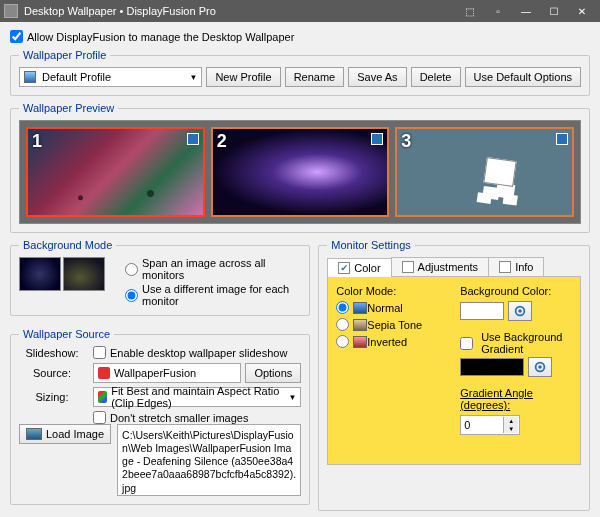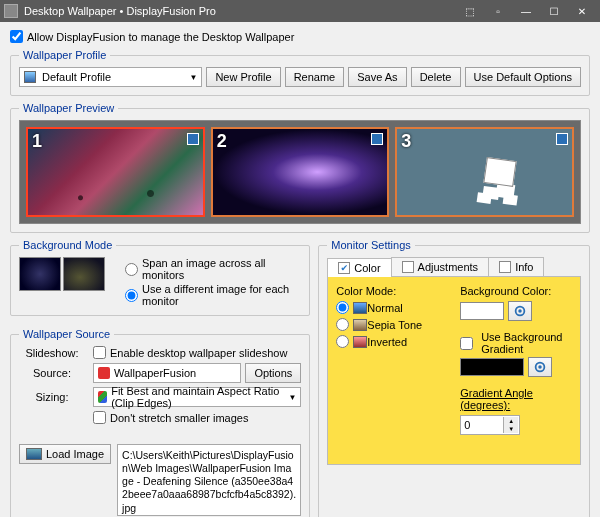--- a/index.html
+++ b/index.html
@@ -47,21 +47,21 @@
 .bgmode-opts { display: flex; flex-direction: column; gap: 2px; }
 .bgmode-opts label { display: flex; align-items: center; }
 
 .ws-grid { display: grid; grid-template-columns: 70px 1fr auto; gap: 4px 4px; align-items: center; }
 .ws-grid .lbl { text-align: center; padding-right: 4px; }
 .ws-input { display: flex; align-items: center; background: #fff; border: 1px solid #a8a8a8; height: 20px; padding: 0 4px; width: 100%; }
 .ws-input .dd-arrow { margin-left: auto; font-size: 8px; }
 .ws-badge { width: 12px; height: 12px; background: #e03030; border-radius: 2px; margin-right: 4px; display: inline-block; }
 .ws-badge.multi { background: linear-gradient(135deg, #e03030 33%, #30a030 33%, #30a030 66%, #3060e0 66%); }
 
-.loadrow { display: flex; gap: 6px; align-items: flex-start; margin-top: 20px; }
+.loadrow { display: flex; gap: 6px; align-items: flex-start; margin-top: 0; }
 .loadbtn { background: linear-gradient(#fafafa,#e6e6e6); border: 1px solid #a0a0a0; padding: 3px 6px; display: flex; align-items: center; gap: 4px; cursor: pointer; }
 .loadbtn .limg { width: 16px; height: 12px; background: linear-gradient(#6ab, #258); border: 1px solid #666; }
 .pathbox { flex: 1; background: #fff; border: 1px solid #a8a8a8; height: 72px; padding: 4px; font-size: 10.5px; line-height: 1.25; word-break: break-all; overflow: hidden; }
 
 .tabs { display: flex; border-bottom: 1px solid #bbb; }
 .tab { display: flex; align-items: center; gap: 4px; padding: 3px 10px; border: 1px solid #bbb; border-bottom: none; background: #f4f4f4; margin-right: -1px; cursor: pointer; }
 .tab.active { background: #fff; position: relative; top: 1px; }
 .tab .chk { width: 12px; height: 12px; border: 1px solid #888; display: inline-flex; align-items: center; justify-content: center; font-size: 9px; background: #fff; }
 .tabbody { border: 1px solid #bbb; border-top: none; padding: 8px; background: #fde047; height: 188px; }
 .msrow { display: flex; gap: 12px; }

